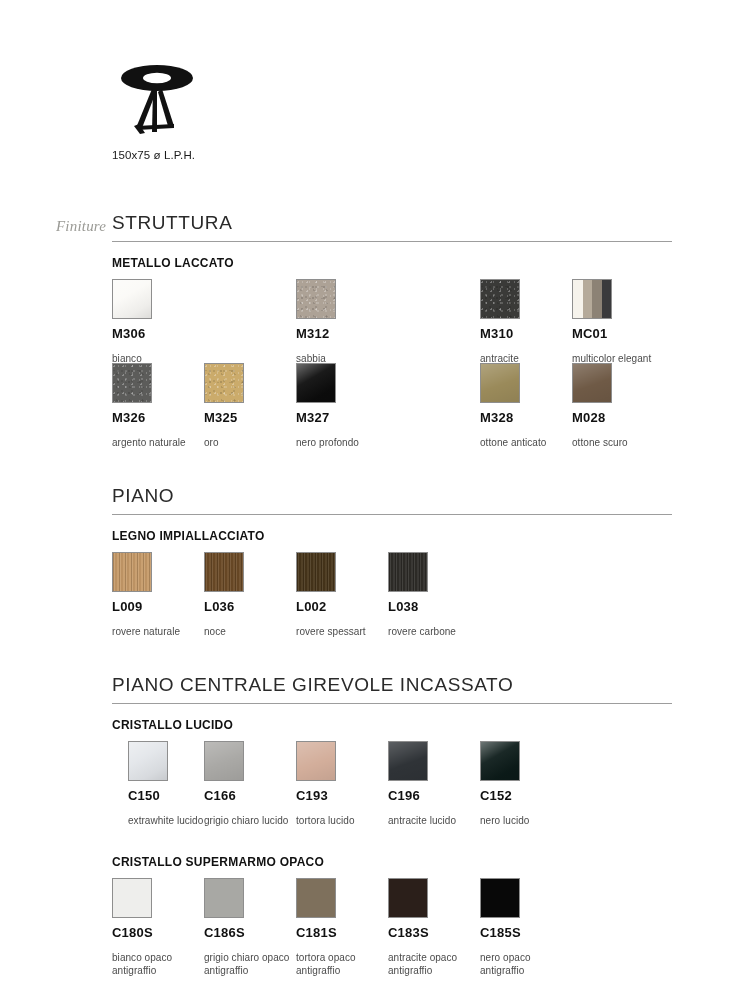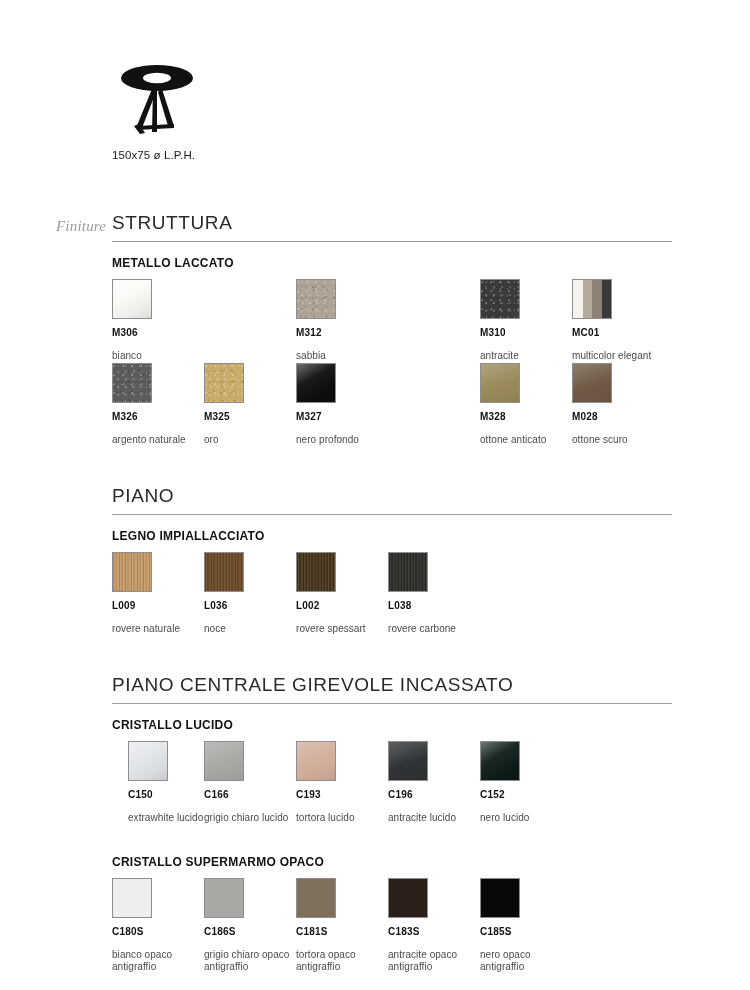--- a/index.html
+++ b/index.html
@@ -89,21 +89,21 @@
   }
   .swatch-box {
     width: 40px;
     height: 40px;
     border: 1px solid #8e8e8e;
     box-sizing: border-box;
     position: relative;
     overflow: hidden;
   }
   .swatch-code {
-    font-size: 10px;
+    font-size: 13px;
     font-weight: bold;
     color: #111111;
     margin-top: 8px;
     letter-spacing: 0.2px;
     line-height: 1.15;
   }
   .swatch-desc {
     font-size: 10px;
     color: #4b4b4b;
     margin-top: 11px;

